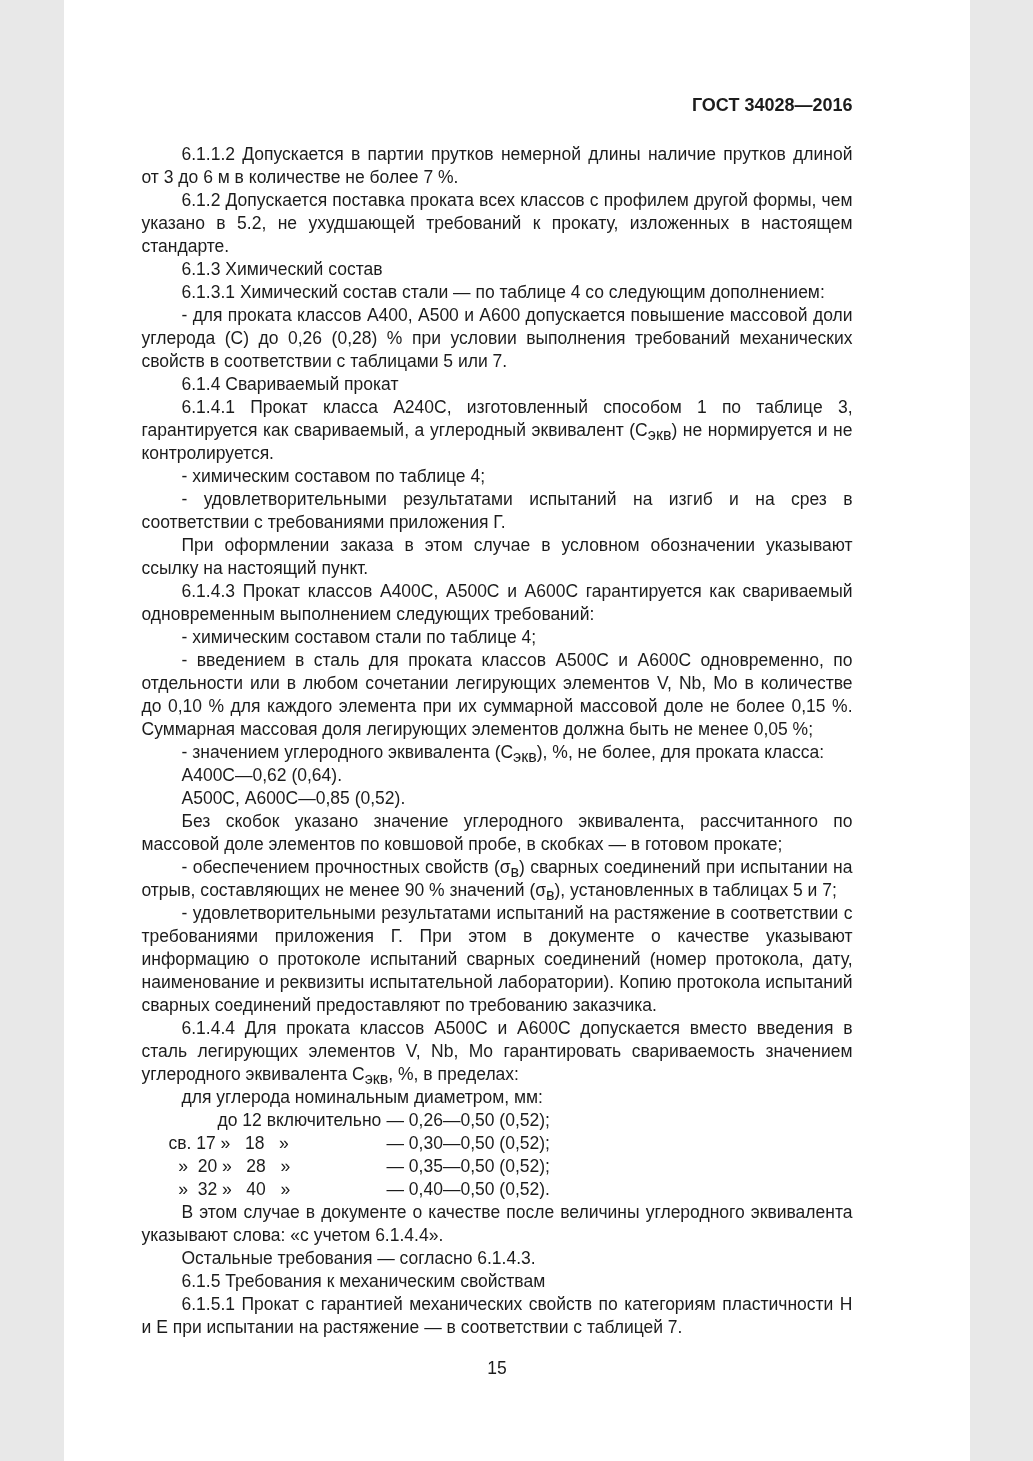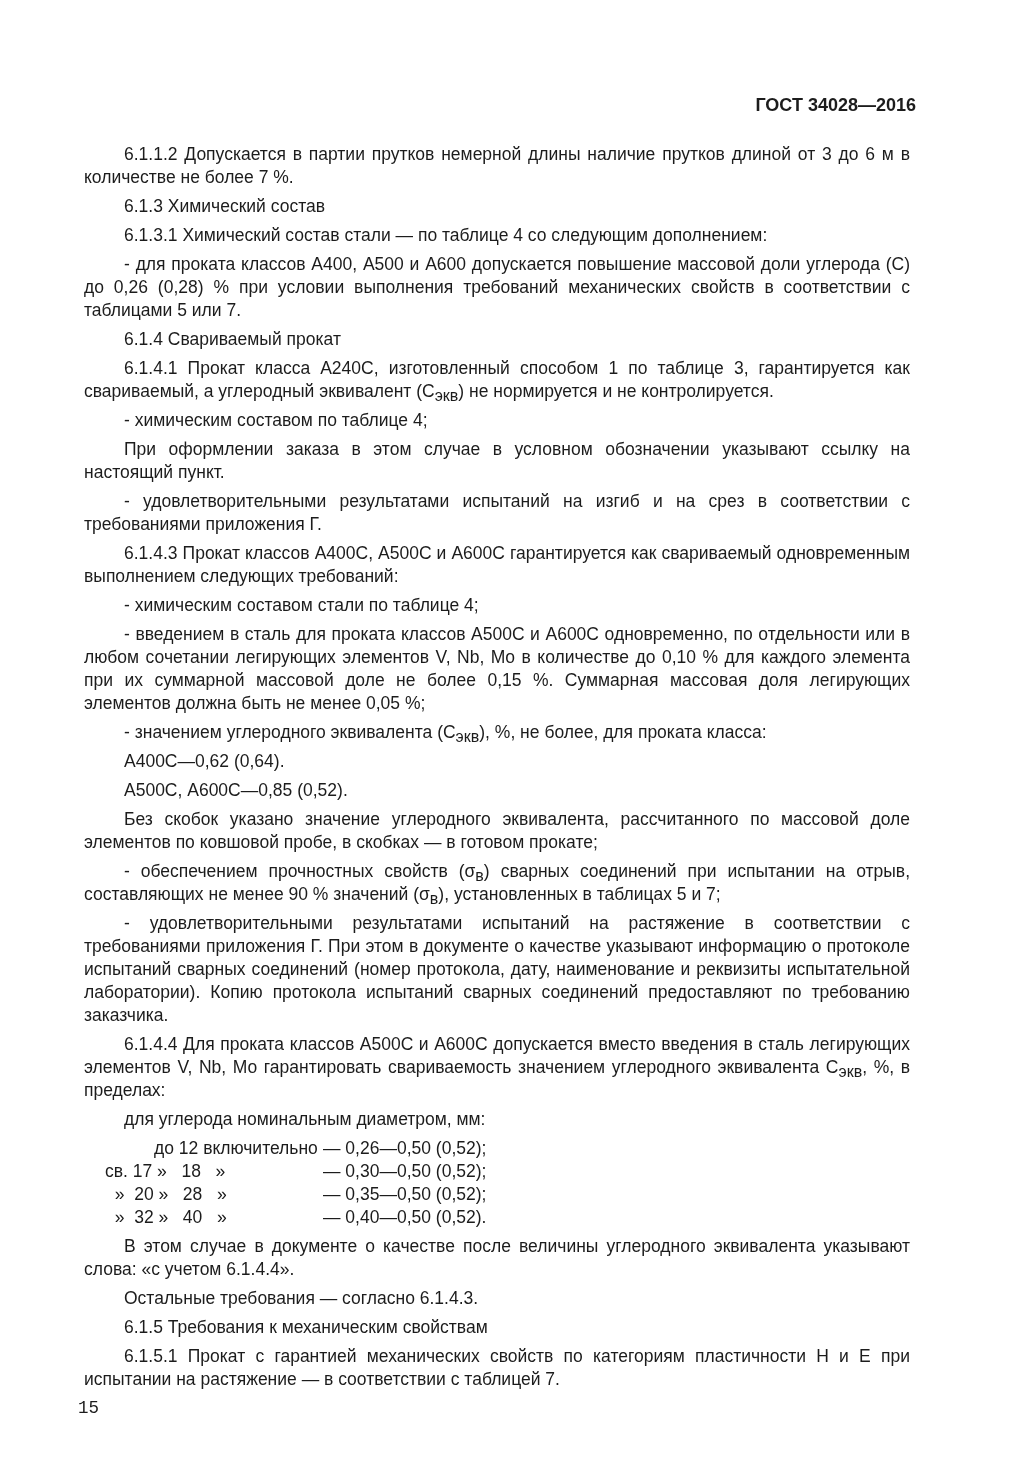--- a/index.html
+++ b/index.html
@@ -1,38 +1,38 @@
 <!DOCTYPE html>
 <html lang="ru"><head>
 <meta charset="utf-8">
 <style>
   html, body { margin: 0; padding: 0; background: #e8e8e8; }
   .page {
     position: relative;
-    width: 1033px;
+    width: 906px;
     height: 1461px;
     margin: 0 auto;
     background: #ffffff;
     box-sizing: border-box;
     padding: 95px 117px 0 78px;
     font-family: "Liberation Sans", "DejaVu Sans", sans-serif;
     font-size: 17.5px;
     line-height: 23px;
     color: #1c1c1c;
     overflow: hidden;
   }
   .doc-header {
     text-align: right;
     font-weight: bold;
     font-size: 18px;
     line-height: 20px;
   }
   .doc-body { margin-top: 28px; }
   .para {
-    margin: 6px;
+    margin: 0;
     text-indent: 40px;
     text-align: justify;
   }
   .heading {
     font-weight: normal;
     text-align: left;
   }
   sub {
     font-size: 16px;
     line-height: 0;
@@ -42,54 +42,55 @@
   .diam-row { display: flex; }
   .diam-left {
     white-space: pre;
     flex: 0 0 218px;
     width: 218px;
     box-sizing: border-box;
   }
   .diam-left.first { padding-left: 49px; }
   .diam-right { white-space: pre; }
   .doc-footer {
-    text-align: left;
-    font-family: Liberation Mono, monospace;
+    margin-top: 18px;
+    text-align: center;
   }
 </style>
 </head>
 <body>
 
 <div class="page">
 
   <div class="doc-header">
     <span>ГОСТ 34028—2016</span>
   </div>
 
   <div class="doc-body">
 
     <p class="para">6.1.1.2 Допускается в партии прутков немерной длины наличие прутков длиной от 3 до 6 м в количестве не более 7 %.</p>
 
+    <p class="para">6.1.2 Допускается поставка проката всех классов с профилем другой формы, чем указано в 5.2, не ухудшающей требований к прокату, изложенных в настоящем стандарте.</p>
 
     <p class="para heading">6.1.3 Химический состав</p>
 
     <p class="para">6.1.3.1 Химический состав стали — по таблице 4 со следующим дополнением:</p>
 
     <p class="para">- для проката классов А400, А500 и А600 допускается повышение массовой доли углерода (С) до 0,26 (0,28) % при условии выполнения требований механических свойств в соответствии с таблицами 5 или 7.</p>
 
     <p class="para heading">6.1.4 Свариваемый прокат</p>
 
     <p class="para"><span>6.1.4.1 Прокат класса А240С, изготовленный способом 1 по таблице 3, гарантируется как свариваемый, а углеродный эквивалент (С</span><sub>экв</sub><span>) не нормируется и не контролируется.</span></p>
 
 
     <p class="para">- химическим составом по таблице 4;</p>
 
+    <p class="para">- удовлетворительными результатами испытаний на изгиб и на срез в соответствии с требованиями приложения Г.</p>
+
     <p class="para">При оформлении заказа в этом случае в условном обозначении указывают ссылку на настоящий пункт.</p>
-
-    <p class="para">- удовлетворительными результатами испытаний на изгиб и на срез в соответствии с требованиями приложения Г.</p>
 
     <p class="para">6.1.4.3 Прокат классов А400С, А500С и А600С гарантируется как свариваемый одновременным выполнением следующих требований:</p>
 
     <p class="para">- химическим составом стали по таблице 4;</p>
 
     <p class="para">- введением в сталь для проката классов А500С и А600С одновременно, по отдельности или в любом сочетании легирующих элементов V, Nb, Mo в количестве до 0,10 % для каждого элемента при их суммарной массовой доле не более 0,15 %. Суммарная массовая доля легирующих элементов должна быть не менее 0,05 %;</p>
 
     <p class="para"><span>- значением углеродного эквивалента (С</span><sub>экв</sub><span>), %, не более, для проката класса:</span></p>
 
     <p class="para">А400С—0,62 (0,64).</p>

